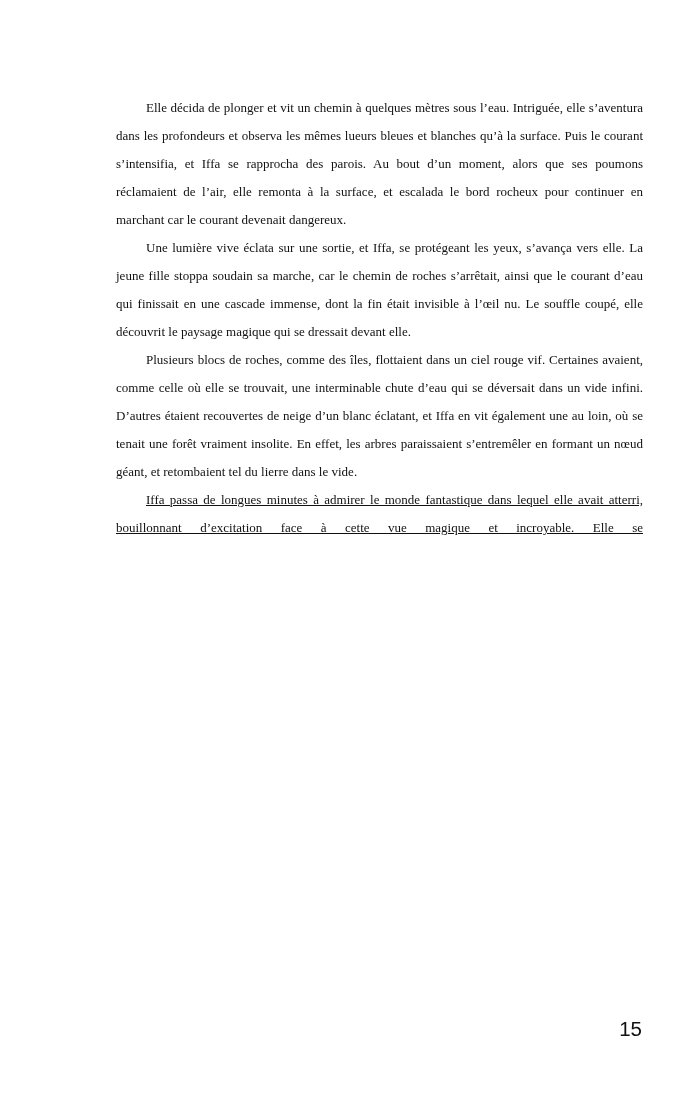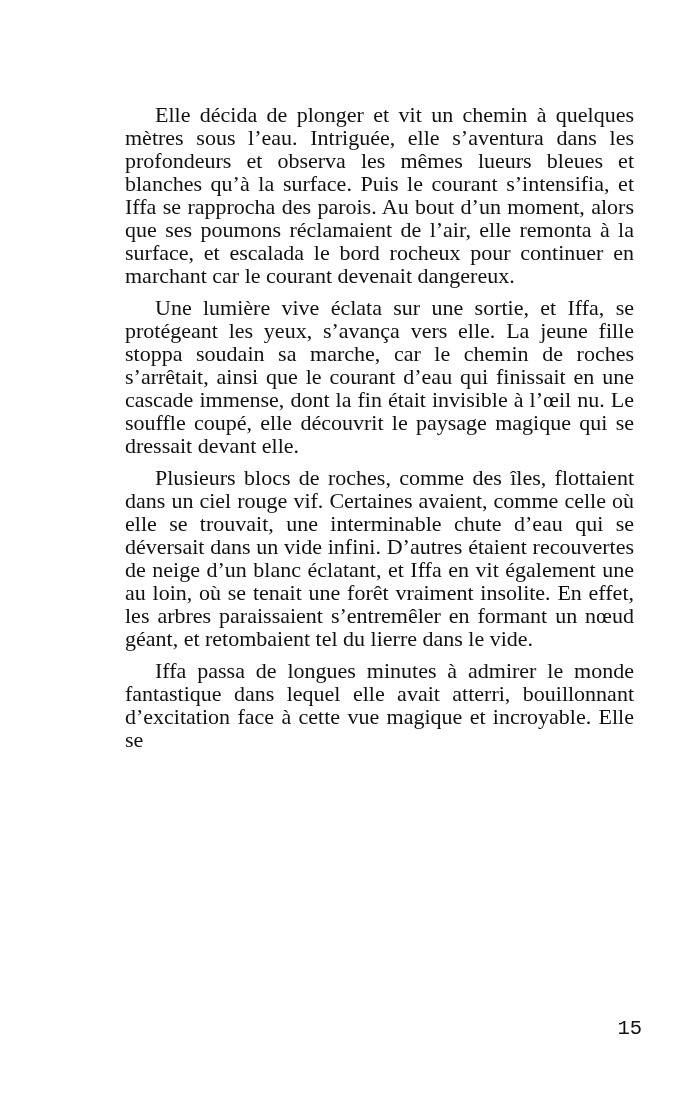--- a/index.html
+++ b/index.html
@@ -15,40 +15,40 @@
       font-family: "Liberation Serif", "DejaVu Serif", serif;
       color: #111111;
     }
     .page {
       position: absolute;
       left: 116px;
       top: 94px;
       width: 527px;
     }
     .para {
-      margin: 9px;
-      font-size: 22px;
-      line-height: 23px;
+      margin: 0;
+      font-size: 13px;
+      line-height: 28px;
       text-align: justify;
       text-indent: 30px;
       hyphens: none;
     }
     .page-number {
       position: absolute;
       right: 58px;
       top: 1017px;
       font-size: 20.5px;
       line-height: 24px;
-      font-family: Liberation Mono, monospace;
+      font-family: Liberation Sans, sans-serif;
       color: #111111;
     }
   </style>
 </head>
 <body>
 
 <div class="page">
   <p class="para">Elle décida de plonger et vit un chemin à quelques mètres sous l’eau. Intriguée, elle s’aventura dans les profondeurs et observa les mêmes lueurs bleues et blanches qu’à la surface. Puis le courant s’intensifia, et Iffa se rapprocha des parois. Au bout d’un moment, alors que ses poumons réclamaient de l’air, elle remonta à la surface, et escalada le bord rocheux pour continuer en marchant car le courant devenait dangereux.</p>
   <p class="para">Une lumière vive éclata sur une sortie, et Iffa, se protégeant les yeux, s’avança vers elle. La jeune fille stoppa soudain sa marche, car le chemin de roches s’arrêtait, ainsi que le courant d’eau qui finissait en une cascade immense, dont la fin était invisible à l’œil nu. Le souffle coupé, elle découvrit le paysage magique qui se dressait devant elle.</p>
   <p class="para">Plusieurs blocs de roches, comme des îles, flottaient dans un ciel rouge vif. Certaines avaient, comme celle où elle se trouvait, une interminable chute d’eau qui se déversait dans un vide infini. D’autres étaient recouvertes de neige d’un blanc éclatant, et Iffa en vit également une au loin, où se tenait une forêt vraiment insolite. En effet, les arbres paraissaient s’entremêler en formant un nœud géant, et retombaient tel du lierre dans le vide.</p>
-  <p class="para last" style="text-align-last: justify;">Iffa passa de longues minutes à admirer le monde fantastique dans lequel elle avait atterri, bouillonnant d’excitation face à cette vue magique et incroyable. Elle se</p>
+  <p class="para last" style="text-align-last: justify; text-decoration: underline;">Iffa passa de longues minutes à admirer le monde fantastique dans lequel elle avait atterri, bouillonnant d’excitation face à cette vue magique et incroyable. Elle se</p>
 </div>
 
 <div class="page-number">15</div>
 
 </body></html>

